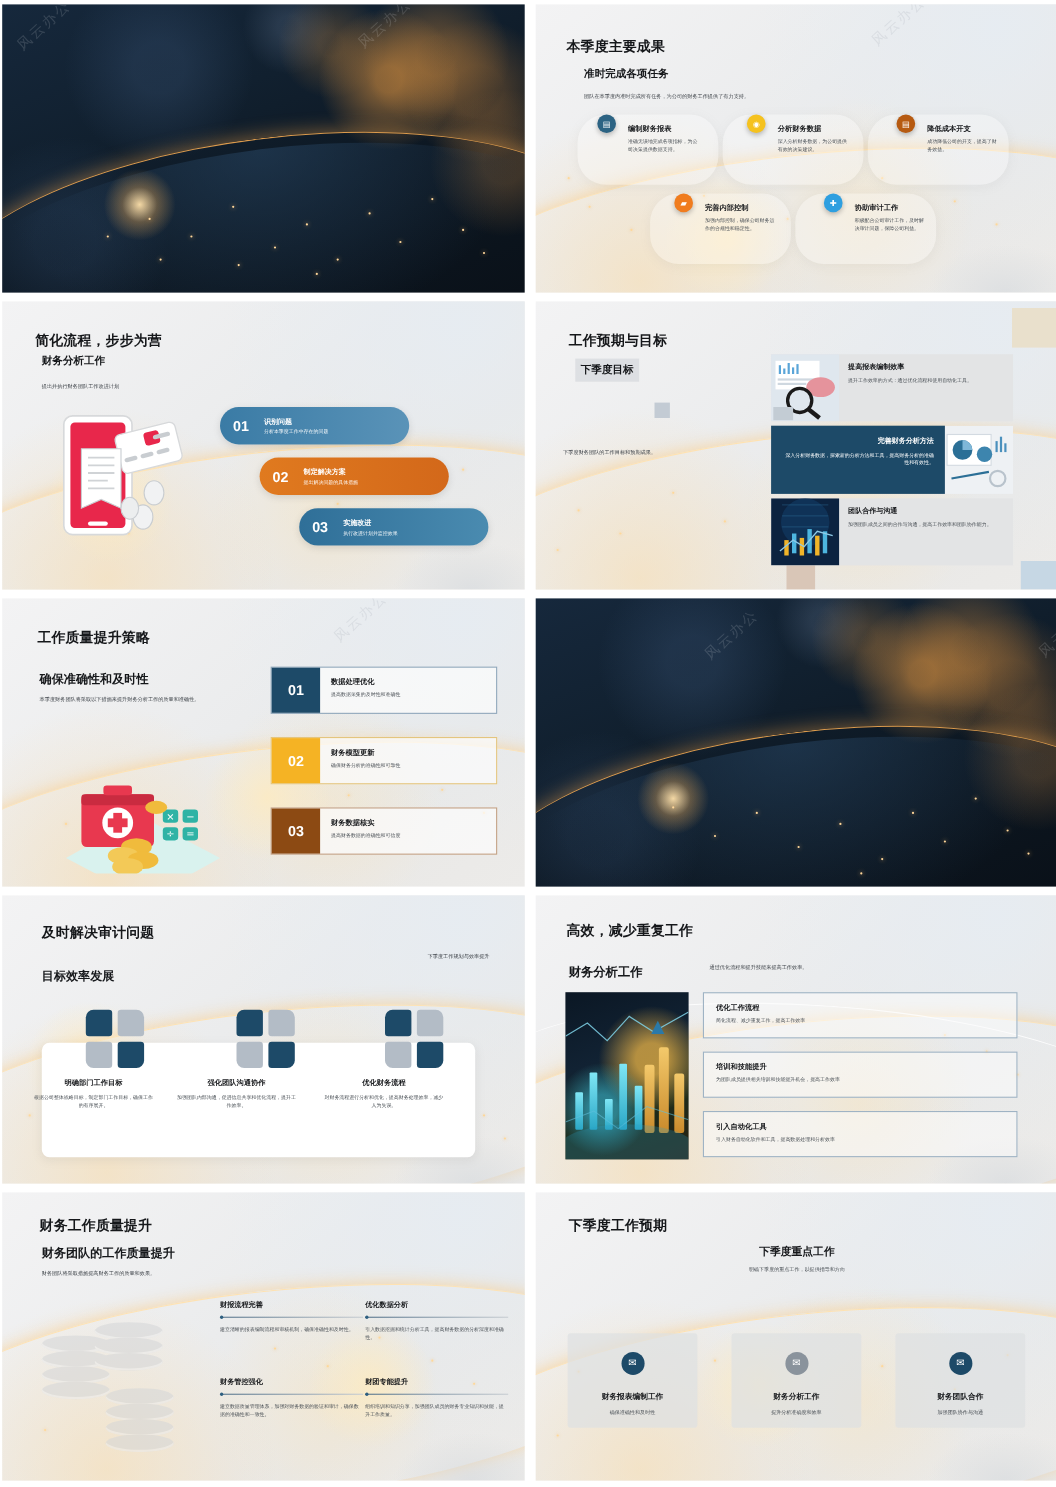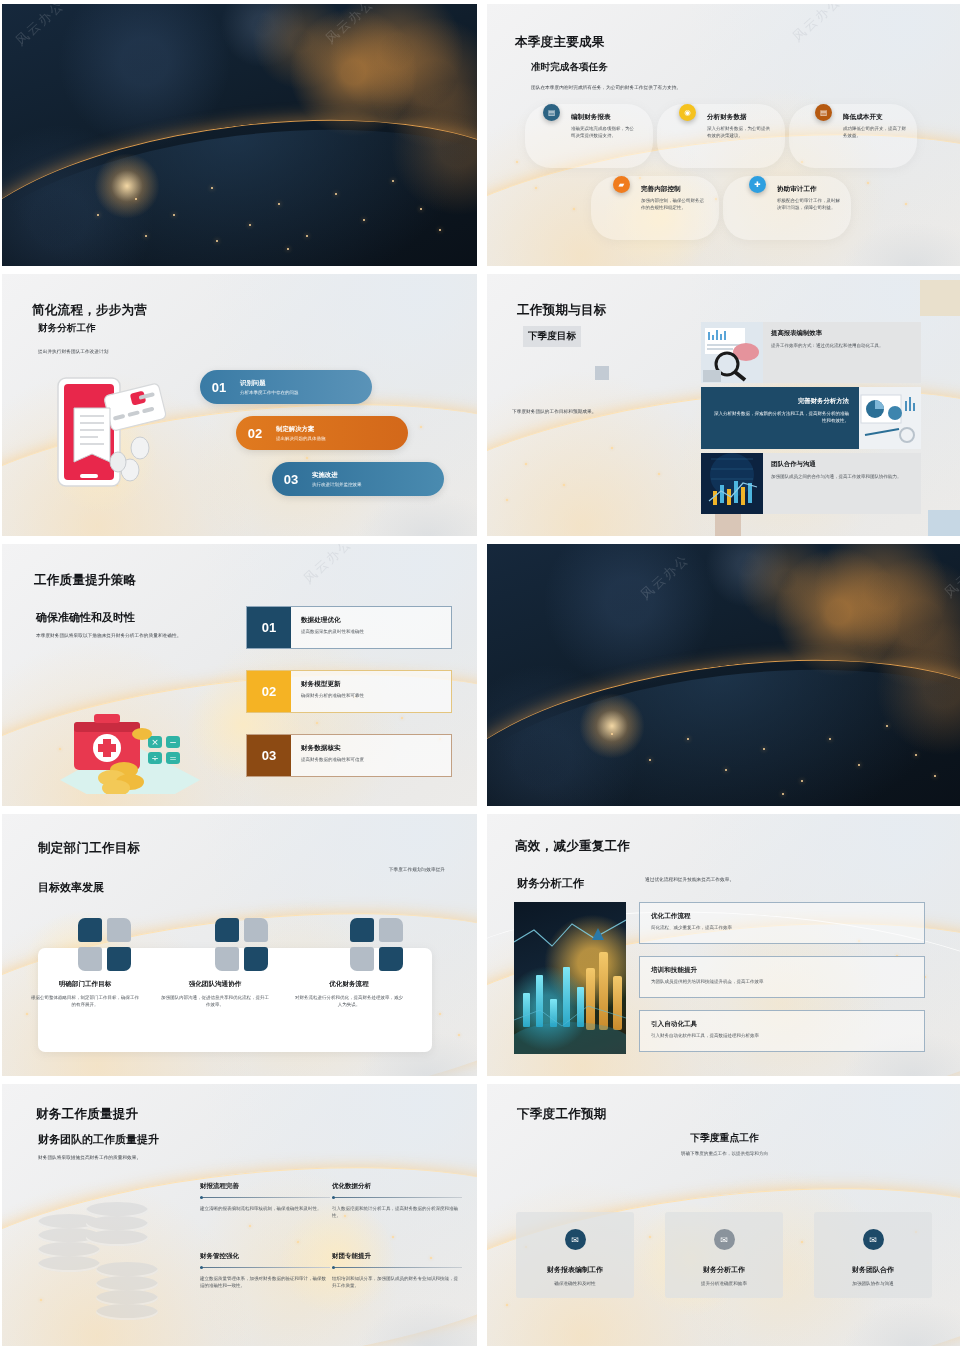--- a/index.html
+++ b/index.html
@@ -611,21 +611,21 @@
   <div class="slide light">
     <div class="swoosh" style="top:40%"></div>
     <div class="glow" style="left:4%;top:36%"></div>
     <div class="dots">
       <i style="left:5%;top:76%"></i>
         <i style="left:12%;top:86%"></i>
         <i style="left:92%;top:76%"></i>
       <i style="left:96%;top:84%"></i>
         <i style="left:88%;top:66%"></i>
     </div>
-    <div class="h-title" style="left:36px;top:26px">制定部门工作目标</div>
+    <div class="h-title" style="left:36px;top:26px">及时解决审计问题</div>
     <div class="h-desc" style="right:32px;top:52px">下季度工作规划与效率提升</div>
     <div class="h-sub" style="left:36px;top:66px;font-size:11px">目标效率发展</div>
 
     <div class="fs-card"></div>
 
     <div class="quad" style="left:76px;top:104px">
         <span></span>
         <span></span>
         <span></span>
         <span></span>

